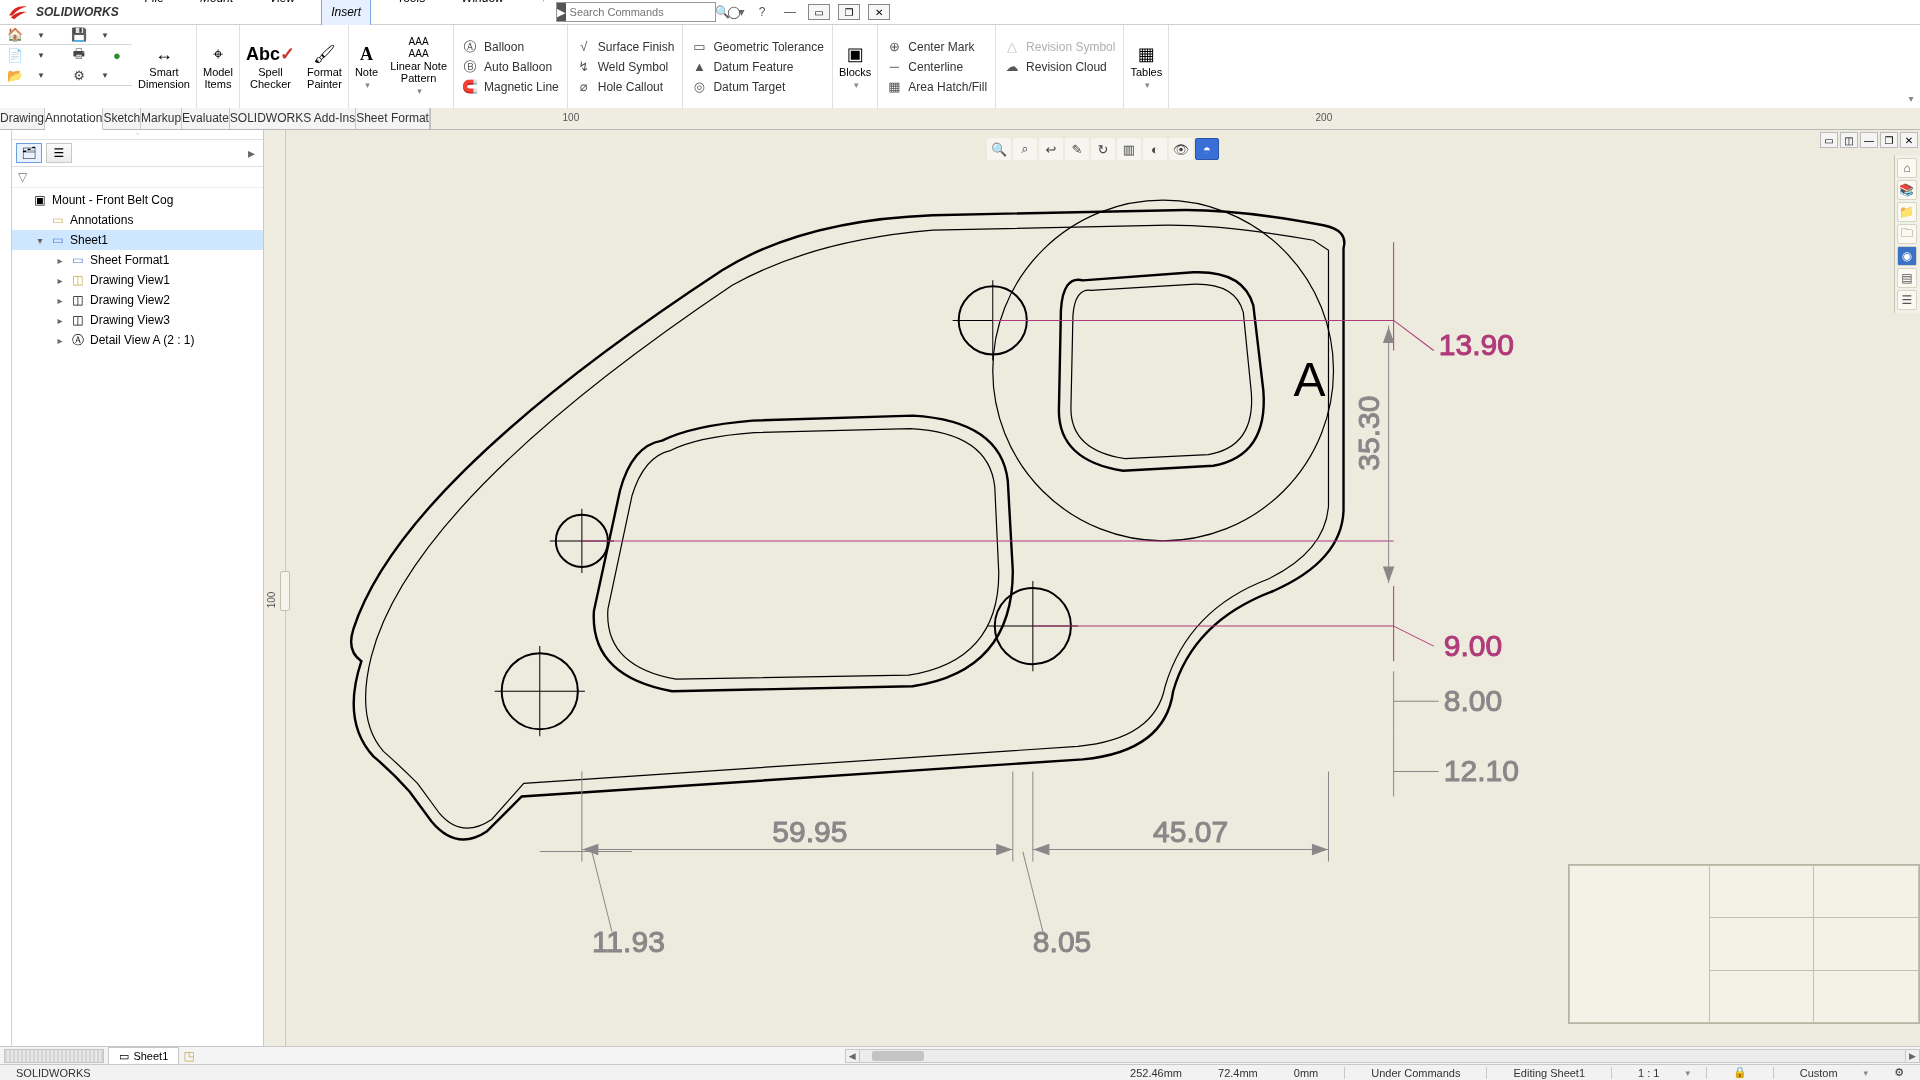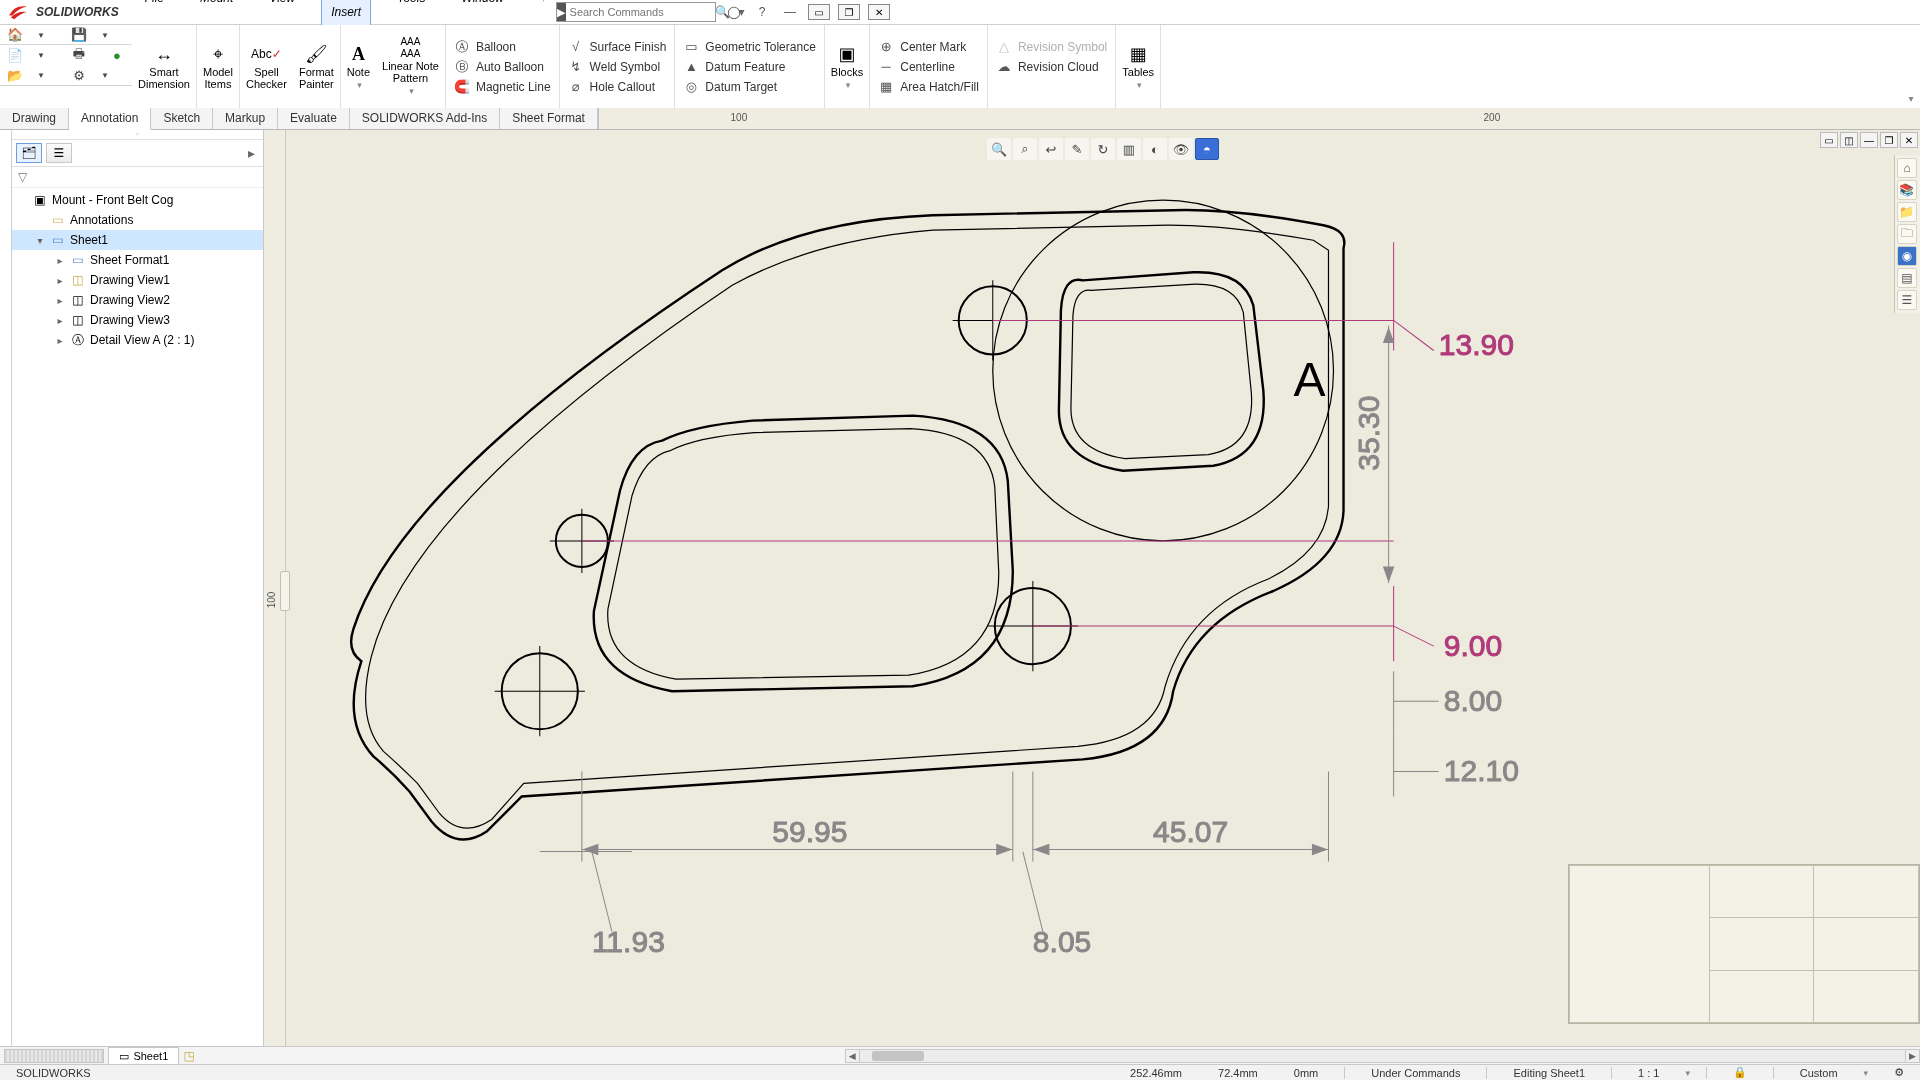--- a/index.html
+++ b/index.html
@@ -35,21 +35,21 @@
 .ribbon-sep { width: 1px; background: #e0e0e0; }
 .ribbon-group { display: flex; flex-direction: column; justify-content: center; padding: 0 8px; gap: 2px; }
 .ribbon-row { display: flex; align-items: center; gap: 6px; height: 18px; font-size: 12px; color: #333; white-space: nowrap; }
 .ribbon-row .ri { width: 16px; text-align: center; font-size: 13px; color: #555; }
 .ribbon-row.disabled { color: #b0b0b0; }
 .ribbon-row.disabled .ri { color: #c0c0c0; }
 .ribbon-dd { font-size: 9px; color: #888; padding-left: 2px; }
 
 
 .tabstrip { height: 22px; background: linear-gradient(#fafafa,#ececec); display: flex; border-bottom: 1px solid #b8b8b8; }
-.tab { padding: 3px 12px; font-size: 12px; border-right: 1px solid #c8c8c8; color: #333; background: #f4f4f4; }
+.tab { padding: 3px 0; font-size: 12px; border-right: 1px solid #c8c8c8; color: #333; background: #f4f4f4; }
 .tab.active { background: #fff; border-bottom: 1px solid #fff; margin-bottom: -1px; }
 .ruler-top { flex: 1; position: relative; font-size: 10px; color: #555; background: #efede2; border-left: 1px solid #c0c0c0; }
 .ruler-top .lbl { position: absolute; top: 4px; transform: translateX(-50%); }
 
 
 .main { position: absolute; top: 130px; bottom: 28px; left: 0; right: 0; display: flex; }
 .leftcol { width: 12px; background: #fff; border-right: 1px solid #d0d0d0; }
 .ruler-left { width: 22px; background: #efede2; border-right: 1px solid #c8c8c8; position: relative; font-size: 10px; color: #555; }
 .ruler-left .lbl { position: absolute; left: 2px; writing-mode: vertical-rl; transform: translateY(-50%) rotate(180deg); }
 .tree { width: 252px; background: #fff; border-right: 1px solid #c8c8c8; display: flex; flex-direction: column; }
@@ -184,21 +184,21 @@
 Dimension</span>
     </div>
   <div class="ribbon-sep"></div>
   <div class="ribbon-big">
       <span class="ico">⌖</span>
       <span style="white-space:pre-line">Model
 Items</span>
     </div>
   <div class="ribbon-sep"></div>
   <div class="ribbon-big">
-      <span class="ico" style="font-size:12px;font-weight:normal">Abc<span style="color:#c33">✓</span></span>
+      <span class="ico" style="font-size:18px;font-weight:bold">Abc<span style="color:#c33">✓</span></span>
       <span style="white-space:pre-line">Spell
 Checker</span>
     </div>
   <div class="ribbon-big">
       <span class="ico">🖌</span>
       <span style="white-space:pre-line">Format
 Painter</span>
     </div>
   <div class="ribbon-sep"></div>
   <div class="ribbon-big">

